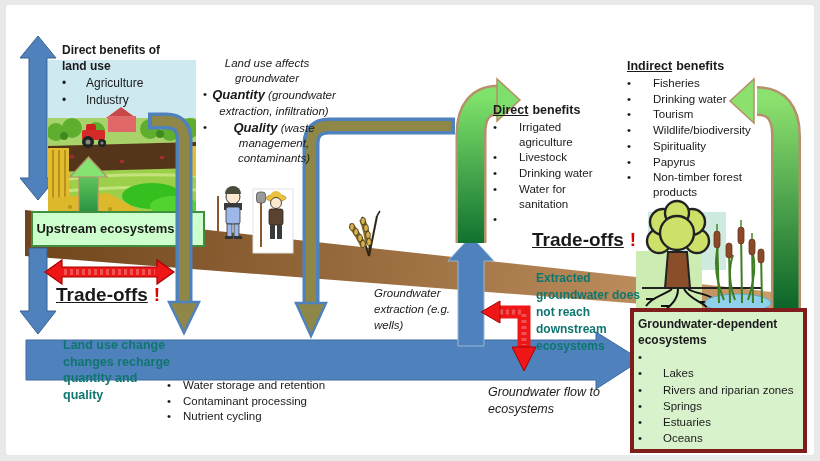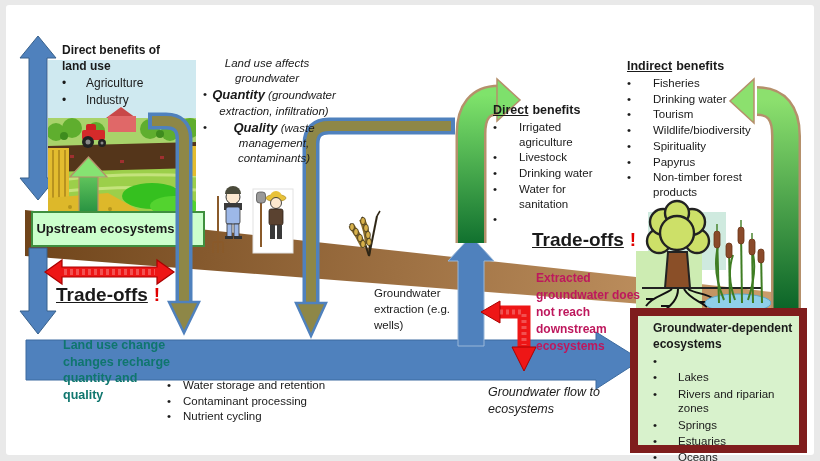--- a/index.html
+++ b/index.html
@@ -37,28 +37,28 @@
   
   .tradeoffs{font-size:19px;font-weight:bold;}
   #tradeoffs-left{left:56px;top:283px;}
   #tradeoffs-right{left:532px;top:228px;}
   
   #recharge-text{left:63px;top:337px;width:116px;font-size:12.5px;font-weight:bold;color:#0f766e;line-height:1.33;}
   
   #aq-block{left:167px;top:376px;width:210px;font-size:11.5px;}
   #aq-block .dot{width:16px;}
   
-  #gwx-note{left:374px;top:285px;width:96px;font-size:11.5px;line-height:1.4;}
-  
-  #ext-note{left:536px;top:270px;width:108px;font-size:12px;font-weight:bold;color:#be185d;line-height:1.42;}
+  #gwx-note{left:374px;top:285px;width:96px;font-size:11.5px;font-style:italic;line-height:1.4;}
+  
+  #ext-note{left:536px;top:270px;width:108px;font-size:12px;font-weight:bold;color:#0f766e;line-height:1.42;}
   
   #gwf-note{left:488px;top:384px;width:160px;font-size:12.5px;font-style:italic;line-height:1.35;}
   
-  #gde-box{left:630px;top:308px;width:177px;height:145px;background:#d8f2cc;border:8px solid #7f1d1d;
-      box-sizing:border-box;padding:5px 4px 0 15px;font-size:11.5px;}
+  #gde-box{left:630px;top:308px;width:177px;height:145px;background:#d8f2cc;border:4px solid #7f1d1d;
+      box-sizing:border-box;padding:5px 4px 0 4px;font-size:11.5px;}
   #gde-box .hd{font-weight:bold;font-size:12px;line-height:1.3;margin-bottom:1px;}
   #gde-box .dot{width:25px;}
   #gde-box .brow{margin-bottom:1.5px;}
 </style>
 </head>
 <body>
 
 <div id="stage">
   <div id="slide"></div>
 

